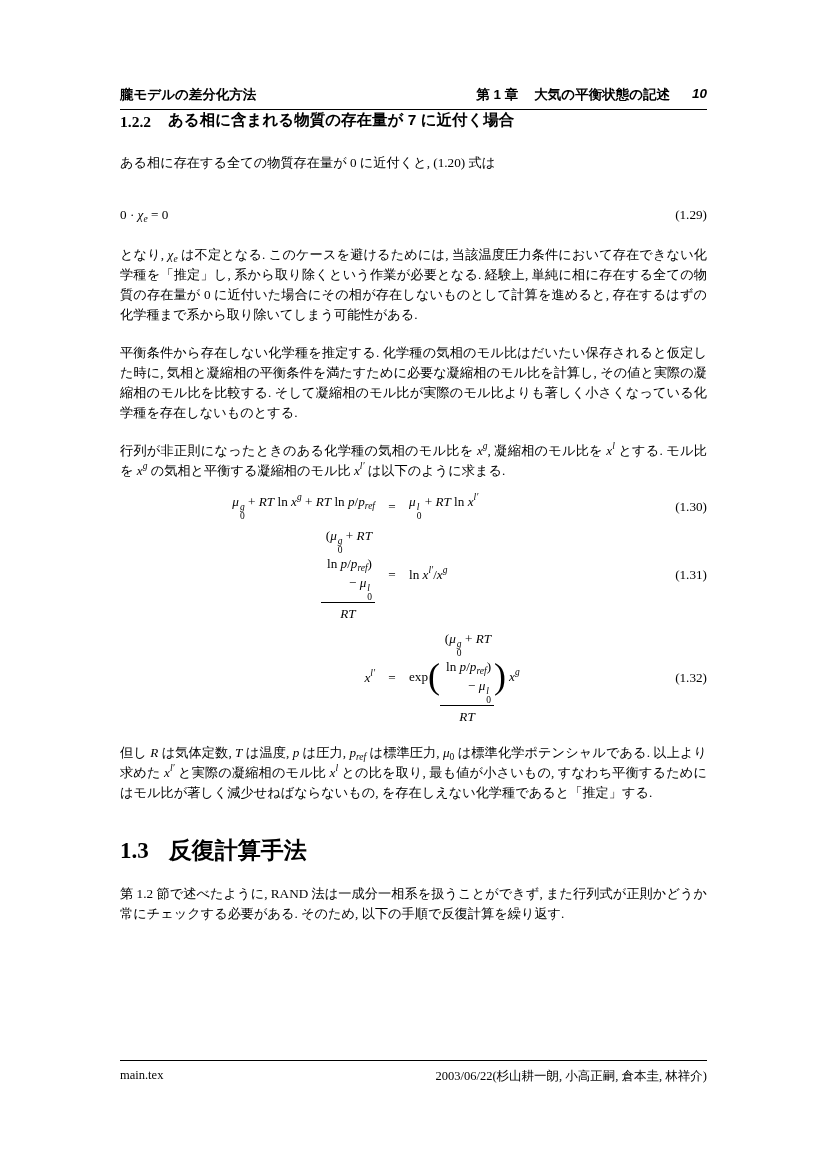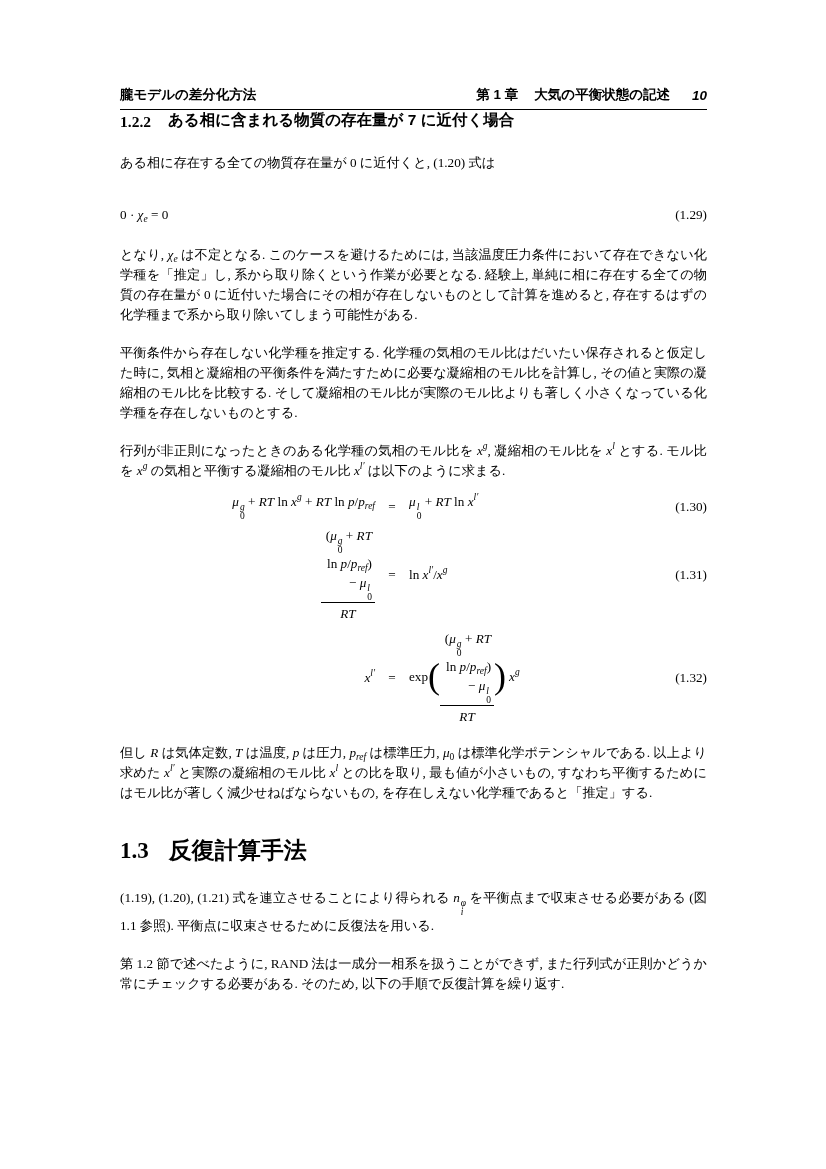--- a/index.html
+++ b/index.html
@@ -3,21 +3,21 @@
 <meta charset="utf-8">
 <style>
   html,body{margin:0;padding:0;background:#ffffff;}
   .page{position:relative;width:826px;height:1169px;background:#ffffff;color:#000;
         font-family:"Liberation Serif","DejaVu Serif",serif;overflow:hidden;padding-left:41px;}
   .content{position:absolute;left:120px;top:0;width:587px;}
 
   
   .hdr-row{margin-top:86px;display:flex;justify-content:space-between;align-items:baseline;
            font-family:"Liberation Sans","DejaVu Sans",sans-serif;font-weight:bold;font-size:13.5px;}
-  .hdr-right{display:flex;align-items:center;}
+  .hdr-right{display:flex;align-items:flex-start;}
   .hdr-chapter{margin-right:16px;}
   .hdr-pagenum{margin-left:22px;font-style:italic;}
   .hdr-rule{border-bottom:1.6px solid #000;margin-top:5px;}
 
   
   .sec-h{display:flex;align-items:baseline;font-family:"Liberation Sans","DejaVu Sans",sans-serif;font-weight:bold;}
   .sec-h.sub{font-size:15.5px;align-items:flex-end;}
   .sec-h.main{font-size:23px;margin-top:32px;}
   .sec-h .sec-num{font-family:"Liberation Serif","DejaVu Serif",serif;font-weight:bold;}
   .sec-h.sub .sec-title{margin-left:17px;}
@@ -131,22 +131,25 @@
     </tbody>
       </table>
 
     <p class="body-p mt14"><span>但し </span><span class="mi">R</span><span> は気体定数, </span><span class="mi">T</span><span> は温度, </span><span class="mi">p</span><span> は圧力, </span><span class="mi">p</span><span class="sb mi">ref</span><span> は標準圧力, </span><span class="mi">μ</span><span class="sb">0</span><span> は標準化学ポテンシャルである. 以上より求めた </span><span class="mi">x</span><span class="sp mi">l′</span><span> と実際の凝縮相のモル比 </span><span class="mi">x</span><span class="sp mi">l</span><span> との比を取り, 最も値が小さいもの, すなわち平衡するためにはモル比が著しく減少せねばならないもの, を存在しえない化学種であると「推定」する.</span></p>
 
     <div class="sec-h main">
       <span class="sec-num">1.3</span>
       <span class="sec-title">反復計算手法</span>
     </div>
 
-    <p class="body-p mt22"><span>(1.19), (1.20), (1.21) 式を連立させることにより得られる </span><span class="mi">n</span><span class="ss">
-          <span class="sst">φ</span>
-          <span class="sst">i</span>
-        </span><span> を平衡点まで収束させる必要がある (図 1.1 参照). 平衡点に収束させるために反復法を用いる.</span></p>
 
     <p class="body-p mt18"><span>第 1.2 節で述べたように, RAND 法は一成分一相系を扱うことができず, また行列式が正則かどうか常にチェックする必要がある. そのため, 以下の手順で反復計算を繰り返す.</span></p>
 
   </div>
 
+  <div class="footer">
+    <div class="ftr-rule"></div>
+    <div class="ftr-row">
+      <span>main.tex</span>
+      <span>2003/06/22(杉山耕一朗, 小高正嗣, 倉本圭, 林祥介)</span>
+    </div>
+  </div>
 </div>
 
 </body></html>

